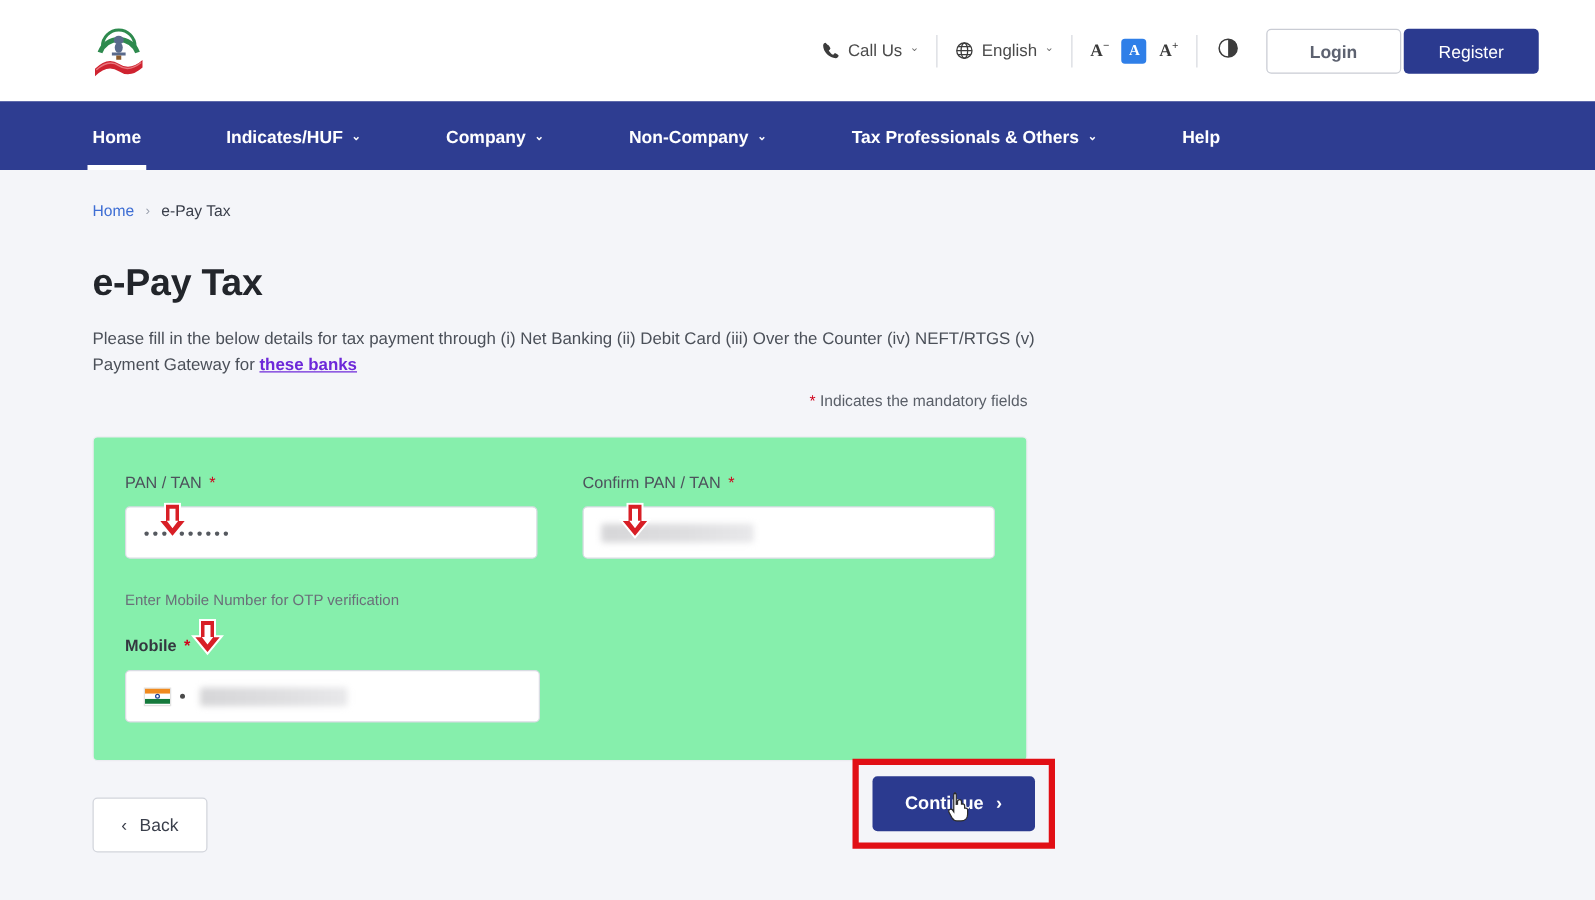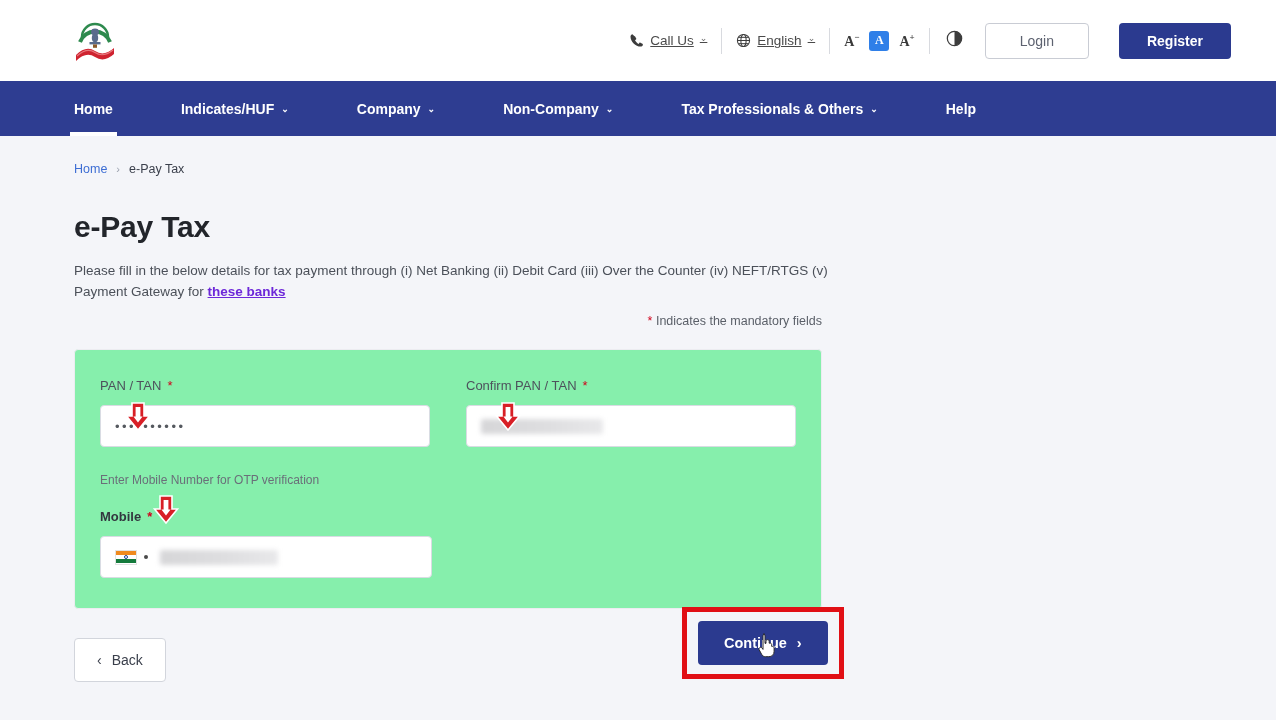--- a/index.html
+++ b/index.html
@@ -28,46 +28,46 @@
   .tagline {
     font-size: 11.5px; color: #e2554e; font-style: italic; font-weight: 700;
   }
   .brand-rule { height: 1px; background: #6d9a6a; margin: 1px 0 2px 0; width: 235px; }
   .brand-line2 { font-size: 9.5px; color: #5a6b8c; letter-spacing: 0.1px; }
 
   .hdr-right { margin-left: auto; display: flex; align-items: center; gap: 0; }
   .hdr-item {
     display: flex; align-items: flex-start; gap: 6px;
     font-size: 13.5px; color: #4a4a4a; padding: 0 14px;
-    cursor: pointer; white-space: nowrap; text-decoration: underline;
+    cursor: pointer; white-space: nowrap;
   }
   .hdr-sep { width: 1px; height: 26px; background: #d8dadf; }
   .chev { font-size: 9px; color: #6a6a6a; }
   .icon-phone, .icon-globe { width: 15px; height: 15px; display: inline-block; }
   .fsize-group { display: flex; align-items: center; gap: 10px; padding: 0 14px; }
   .fsize {
     font-size: 14px; color: #3a3a3a; cursor: pointer; position: relative;
     font-family: "Liberation Serif", serif; font-weight: 600;
   }
   .fsize sup { font-size: 9px; }
   .fsize-active {
     background: #2f7fe8; color: #ffffff; width: 20px; height: 20px;
     display: inline-flex; align-items: center; justify-content: center;
     border-radius: 3px; font-size: 12px;
   }
   .contrast-wrap { padding: 0 16px; cursor: pointer; display: flex; align-items: center; }
   .btn-login {
     border: 1px solid #c9ccd4; background: #ffffff; color: #5d6270;
     font-size: 14px; padding: 9px 34px; border-radius: 4px;
-    cursor: pointer; margin-left: 6px;
+    cursor: pointer; margin-left: 6px; font-weight: bold;
   }
   .btn-register {
     border: none; background: #2b3a8f; color: #ffffff;
     font-size: 14px; padding: 10px 28px; border-radius: 4px;
-    cursor: pointer; margin-left: 30px; font-weight: 700;
+    cursor: pointer; margin-left: 2px; font-weight: 400;
   }
 
   
   .navbar {
     height: 55px; background: #2e3d91;
     display: flex; align-items: center; padding-left: 74px;
     position: relative;
   }
   .nav-item {
     color: #ffffff; font-size: 14px; font-weight: 600;

